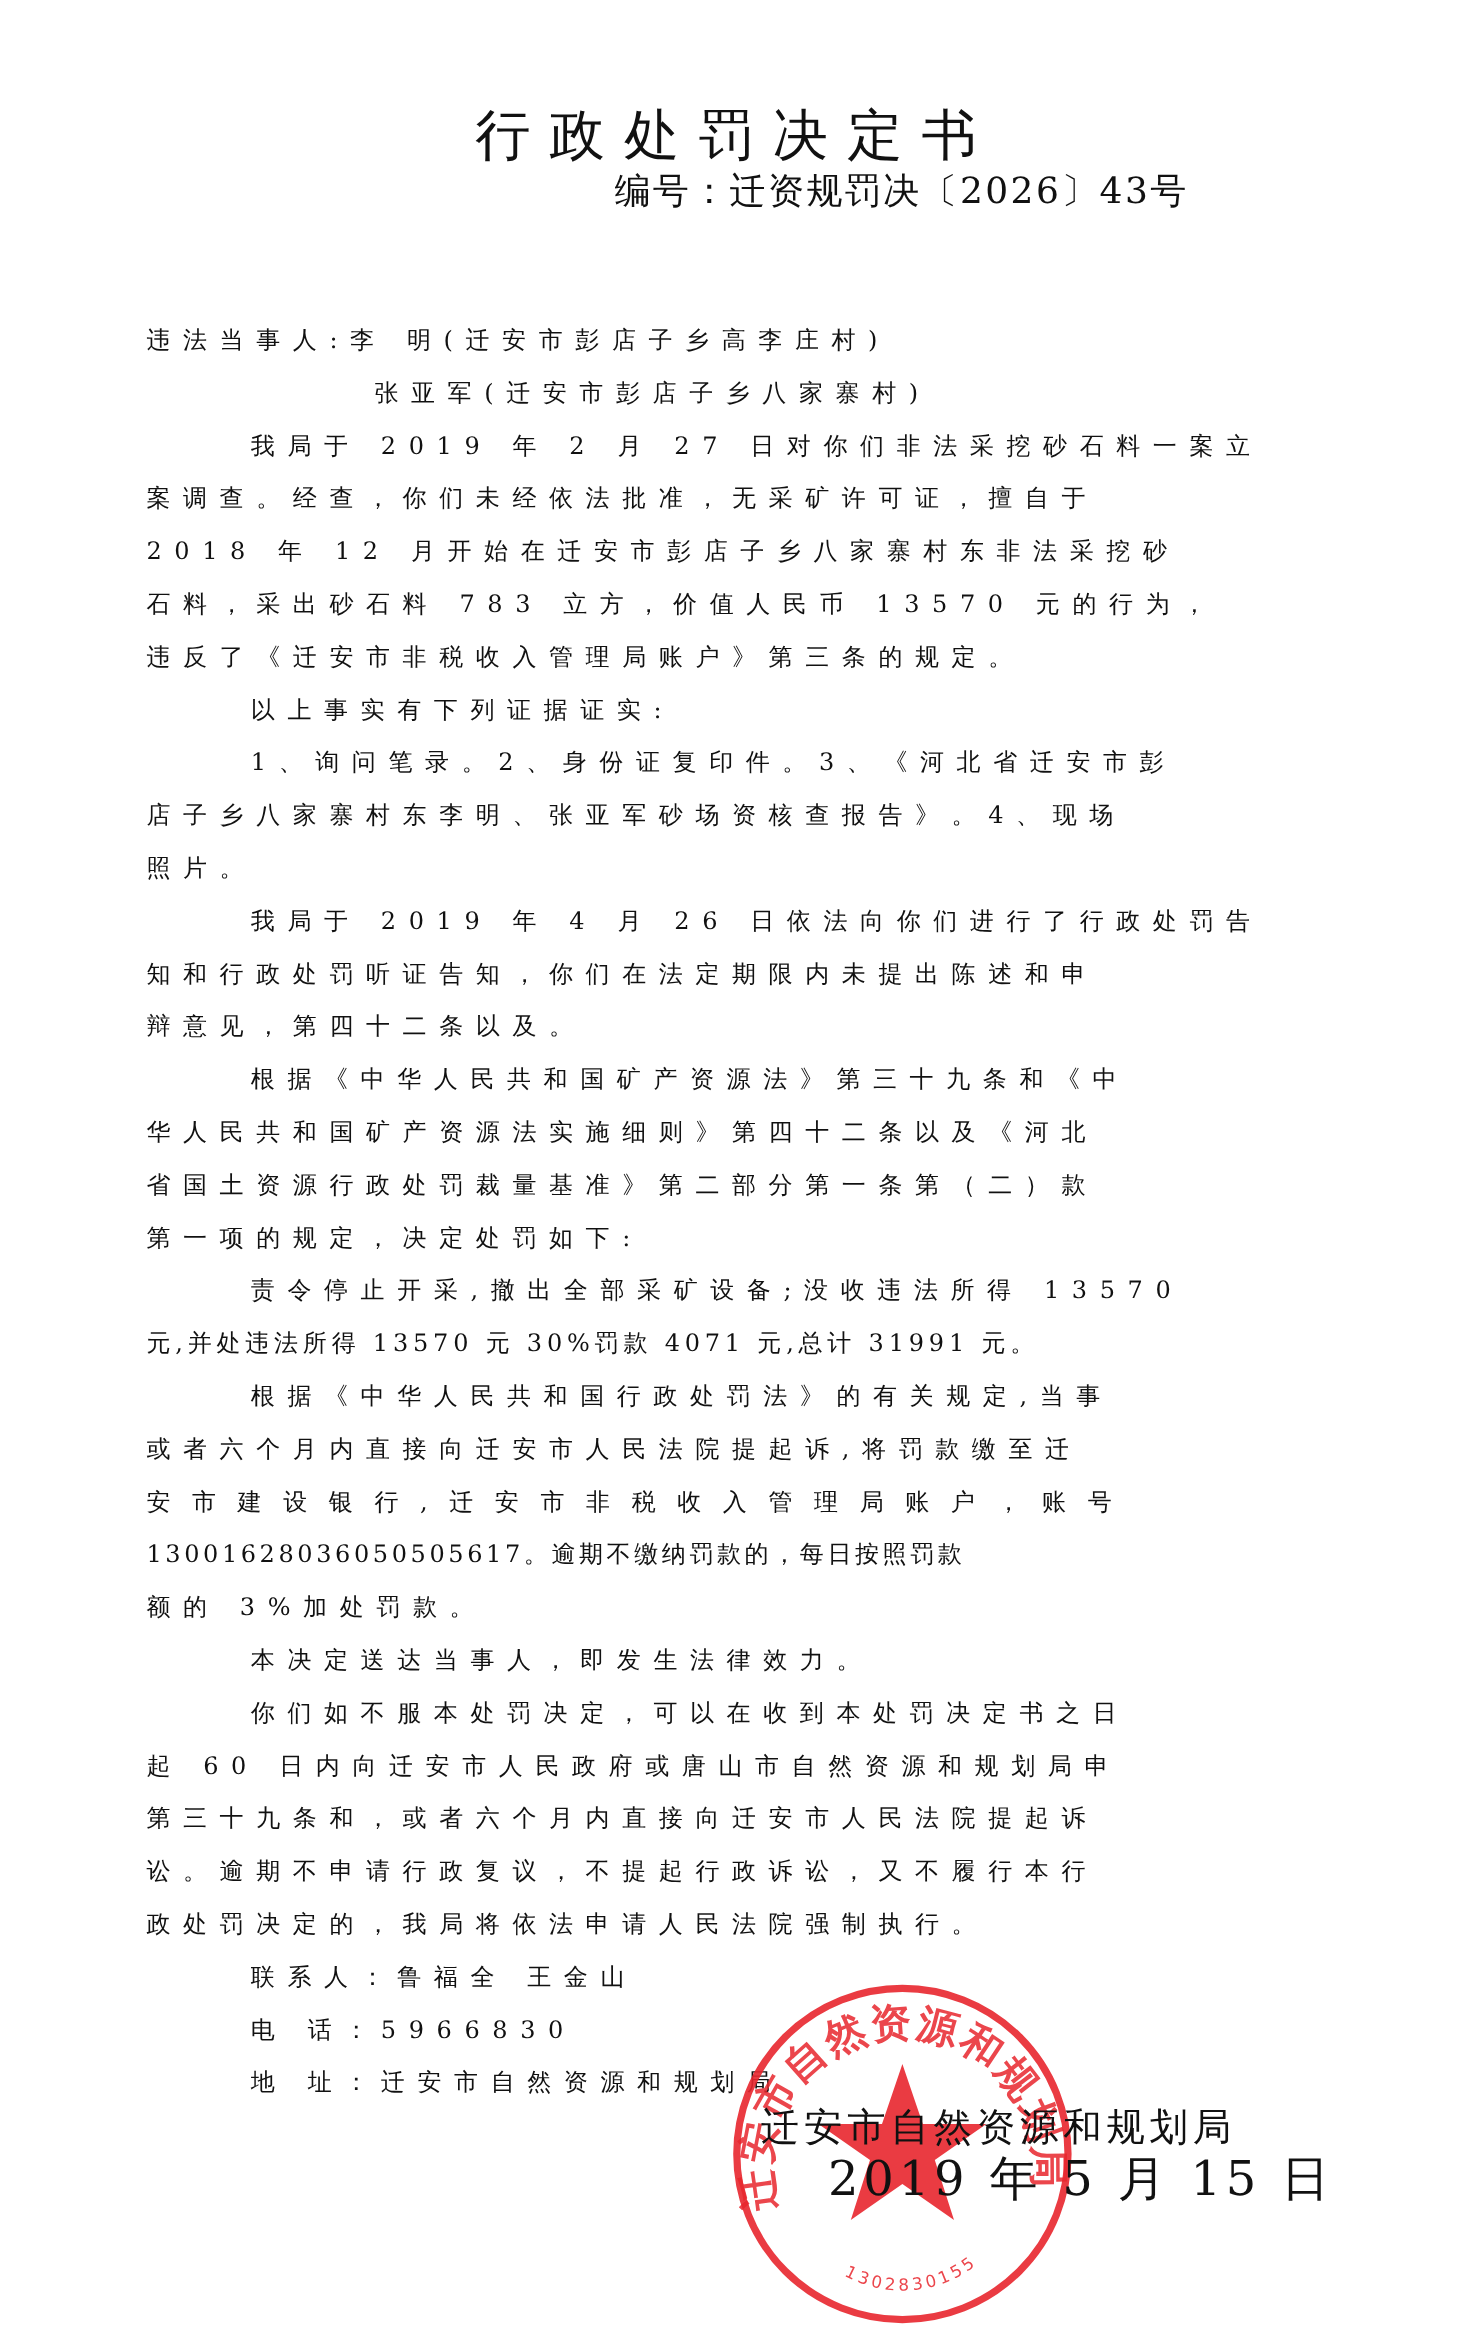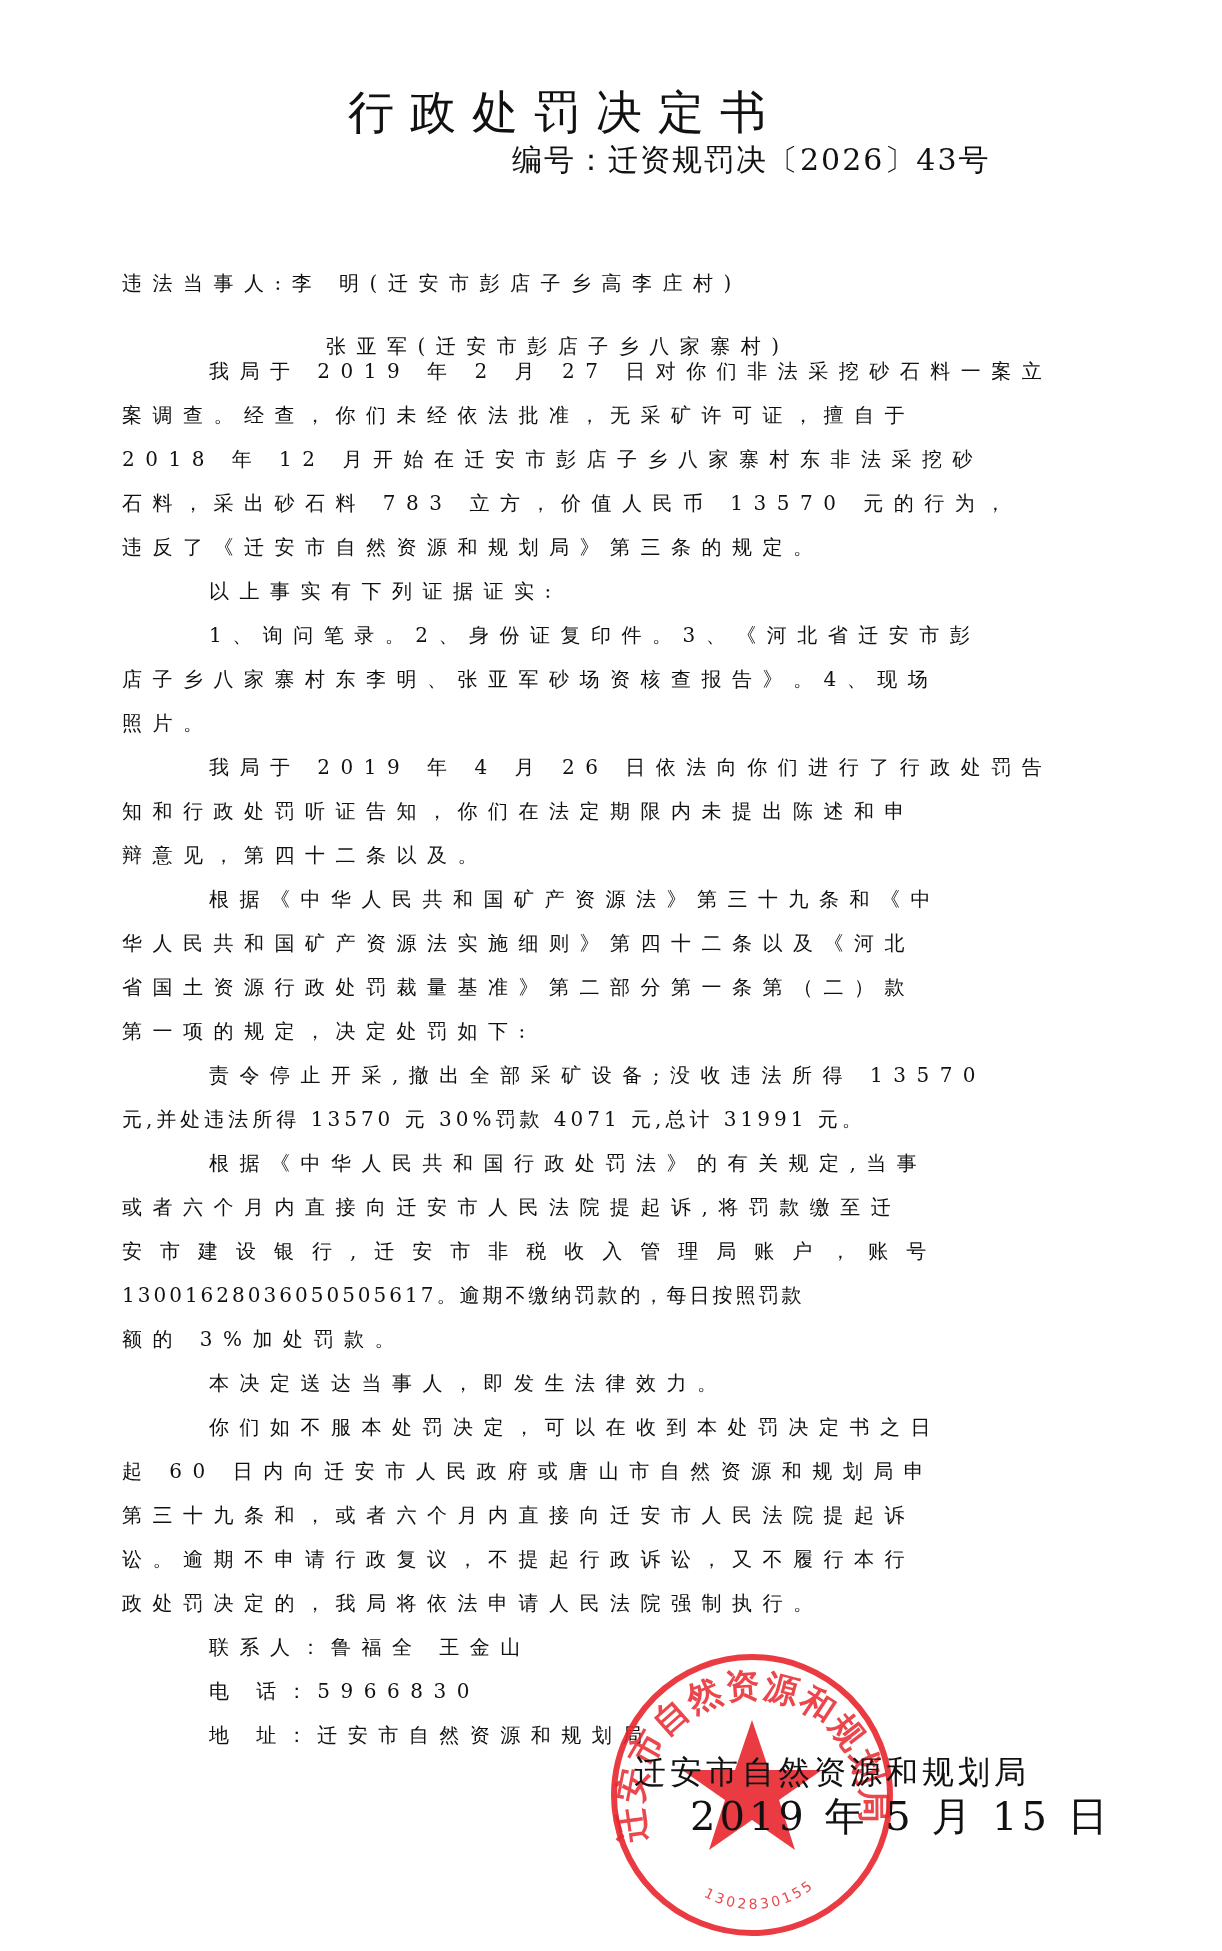--- a/index.html
+++ b/index.html
@@ -1,42 +1,42 @@
 <!DOCTYPE html>
 <html><head>
   <meta charset="utf-8">
   <style>
     html, body { margin:0; padding:0; background:#ffffff; }
     body { width:1222px; height:1951px; position:relative; overflow:hidden;
       font-family:"DejaVu Serif","Liberation Serif",serif; color:#111; }
     .abs { position:absolute; white-space:nowrap; }
-    #title { left:0; width:1130px; top:84px; text-align:center; font-size:46px; letter-spacing:16px; line-height:56px; }
+    #title { left:0; width:1130px; top:84px; text-align:center; font-size:46px; letter-spacing:16px; line-height:56px;padding-left:48px; }
     #docno { left:512px; top:142px; font-size:30px; line-height:36px; letter-spacing:2px; }
     .line { left:122px; font-size:20px; line-height:44px; letter-spacing:10.5px; }
     .ind { left:209px; }
-    .party2 { left:326px;margin-top:19px; }
+    .party2 { left:312px; }
     #stamp { left:607px; top:1650px; width:290px; height:290px; }
     #sig-org { left:634px; top:1750px; font-size:32px; line-height:44px; letter-spacing:4px; }
     #sig-date { left:690px; top:1794px; font-size:40px; line-height:44px; letter-spacing:4px; }
   </style>
 </head>
 <body>
 
 <div id="title" class="abs">行政处罚决定书</div>
 <div id="docno" class="abs">编号：迁资规罚决〔2026〕43号</div>
 
 <div class="abs line" style="top:261px">违法当事人:李  明(迁安市彭店子乡高李庄村)</div>
 <div class="abs line party2" style="top:305px">张亚军(迁安市彭店子乡八家寨村)</div>
 
 <div>
   <div class="abs line ind" style="top:349px">我局于 2019 年 2 月 27 日对你们非法采挖砂石料一案立</div>
   <div class="abs line" style="top:393px">案调查。经查，你们未经依法批准，无采矿许可证，擅自于</div>
   <div class="abs line" style="top:437px">2018 年 12 月开始在迁安市彭店子乡八家寨村东非法采挖砂</div>
   <div class="abs line" style="top:481px">石料，采出砂石料 783 立方，价值人民币 13570 元的行为，</div>
-  <div class="abs line" style="top:525px">违反了《迁安市自然资源和规划局》第三条的规定。</div>
+  <div class="abs line" style="top:525px">违反了《迁安市非税收入管理局账户》第三条的规定。</div>
   <div class="abs line ind" style="top:569px">以上事实有下列证据证实:</div>
   <div class="abs line ind" style="top:613px">1、询问笔录。2、身份证复印件。3、《河北省迁安市彭</div>
   <div class="abs line" style="top:657px">店子乡八家寨村东李明、张亚军砂场资核查报告》。4、现场</div>
   <div class="abs line" style="top:701px">照片。</div>
   <div class="abs line ind" style="top:745px">我局于 2019 年 4 月 26 日依法向你们进行了行政处罚告</div>
   <div class="abs line" style="top:789px">知和行政处罚听证告知，你们在法定期限内未提出陈述和申</div>
   <div class="abs line" style="top:833px">辩意见，第四十二条以及。</div>
   <div class="abs line ind" style="top:877px">根据《中华人民共和国矿产资源法》第三十九条和《中</div>
   <div class="abs line" style="top:921px">华人民共和国矿产资源法实施细则》第四十二条以及《河北</div>
   <div class="abs line" style="top:965px">省国土资源行政处罚裁量基准》第二部分第一条第（二）款</div>

